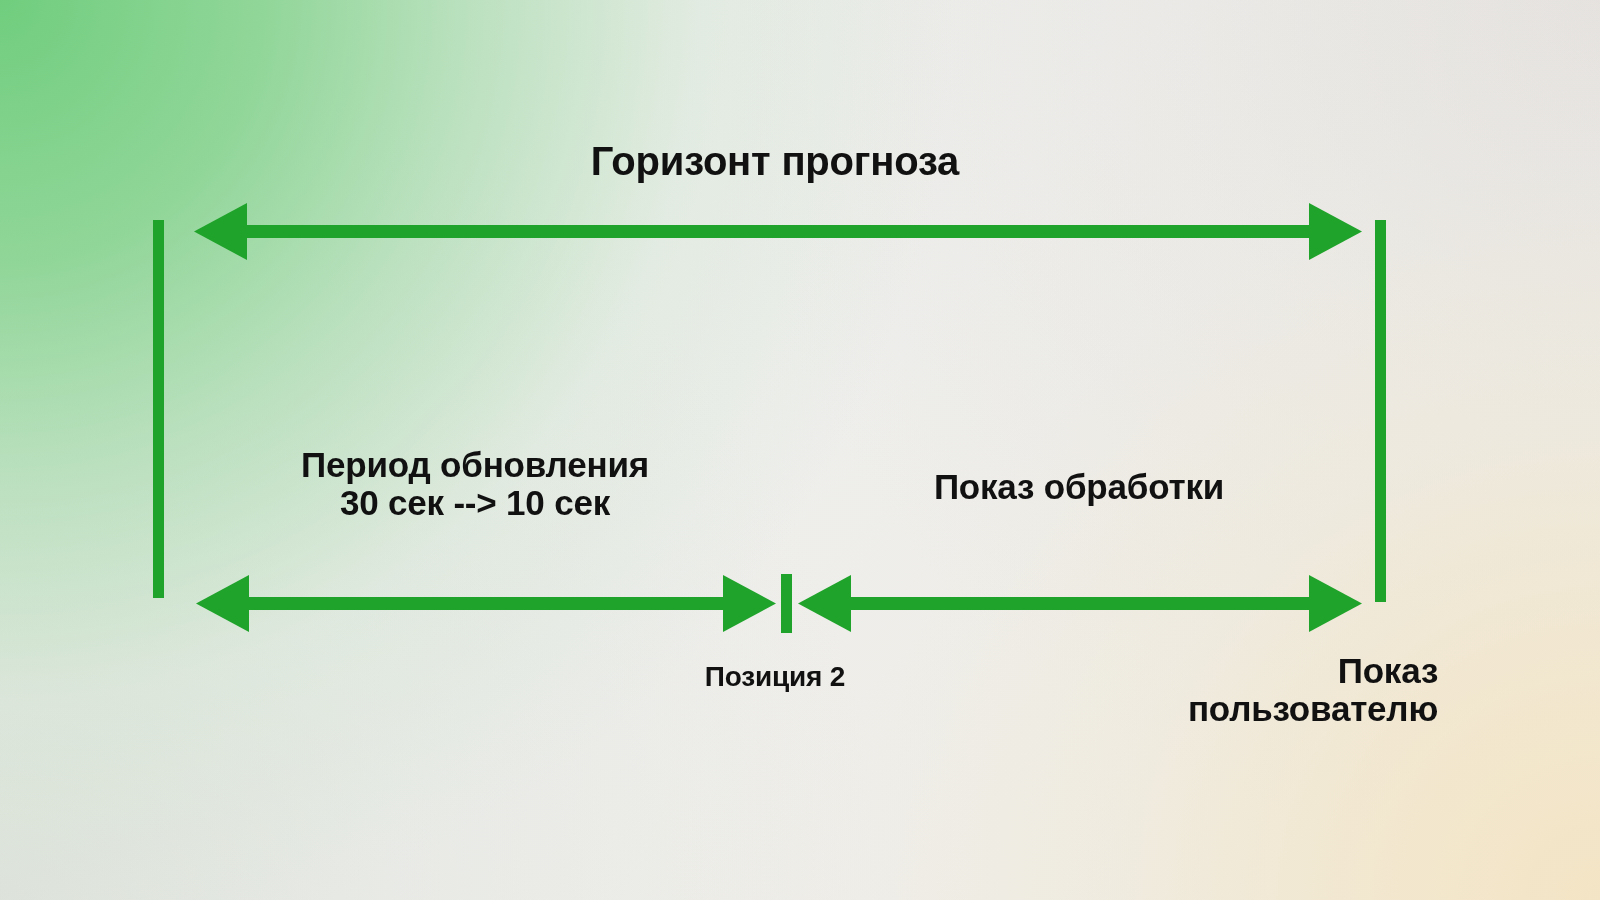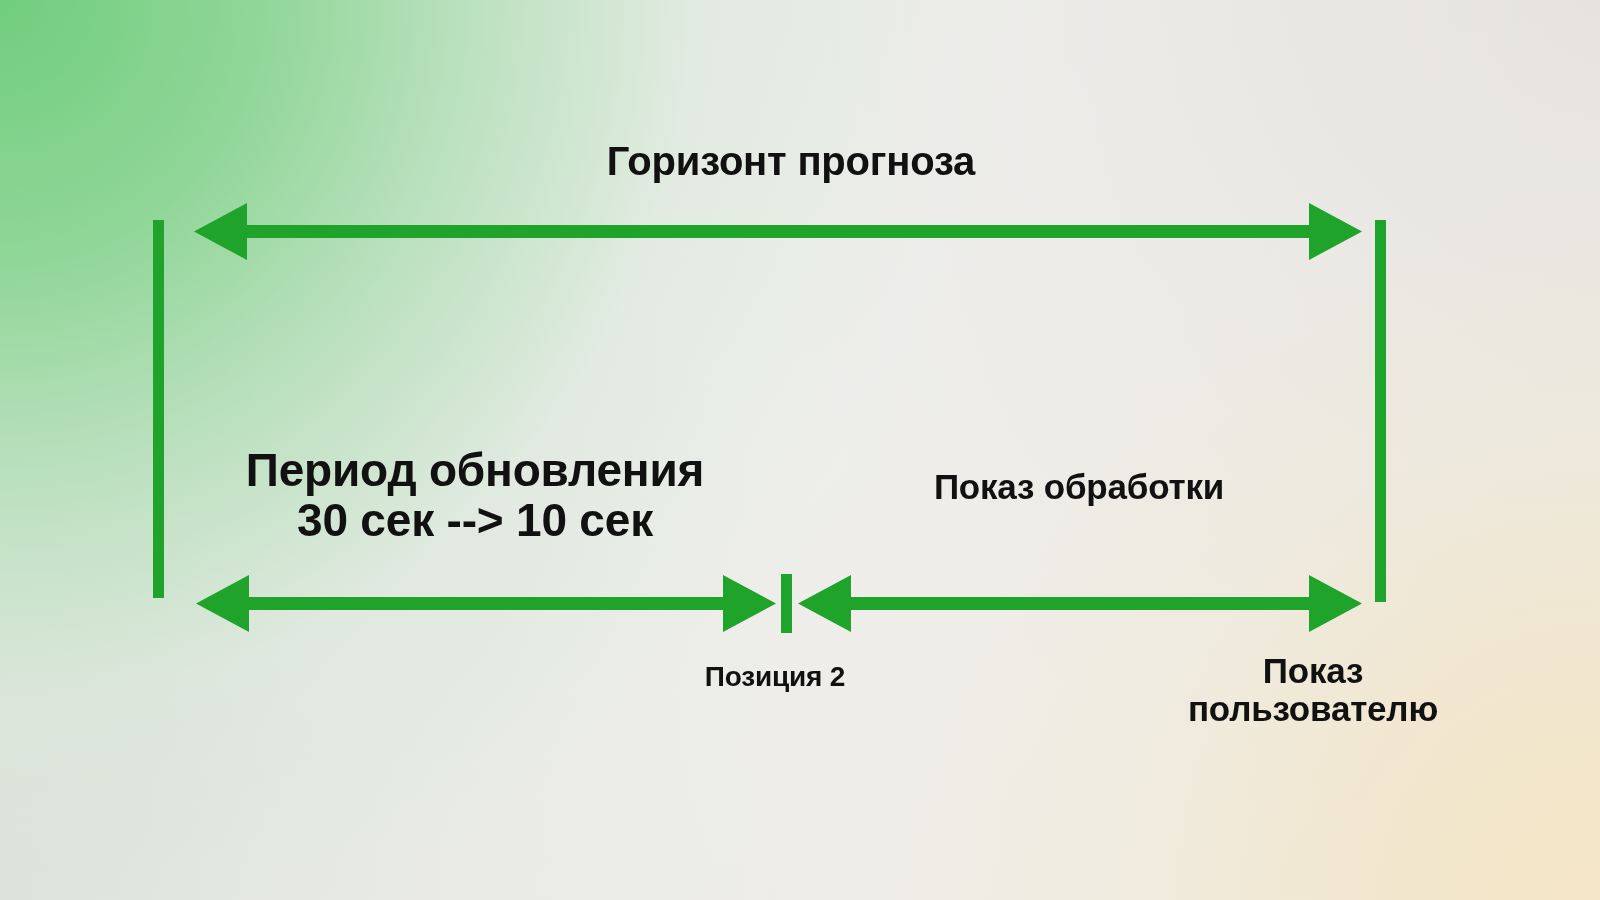--- a/index.html
+++ b/index.html
@@ -34,43 +34,42 @@
     font-weight: bold;
     line-height: 1.08;
     white-space: pre;
     letter-spacing: -0.2px;
   }
   .center { text-align: center; transform: translateX(-50%); }
 
   #title-horizon {
     left: 775px; top: 140px;
     font-size: 40px;
-    margin-left: 16px;
   }
   #label-refresh {
     left: 475px; top: 446px;
-    font-size: 46px;
+    font-size: 35px;
     text-align: center;
   }
   #label-processing {
     left: 1079px; top: 468px;
     font-size: 35px;
   }
   #label-pos1 {
     left: 217px; top: 662px;
     font-size: 35px;
   }
   #label-pos2 {
     left: 775px; top: 662px;
     font-size: 28px;
   }
   #label-user {
     left: 1313px; top: 652px;
     font-size: 35px;
-    text-align: center;
+    text-align: right;
   }
 </style>
 </head>
 <body>
 
 <div id="canvas">
 
   <svg id="vec" viewBox="0 0 1600 900" xmlns="http://www.w3.org/2000/svg">
 
     <rect x="153" y="220" width="11" height="378" fill="#1FA32A"></rect>

